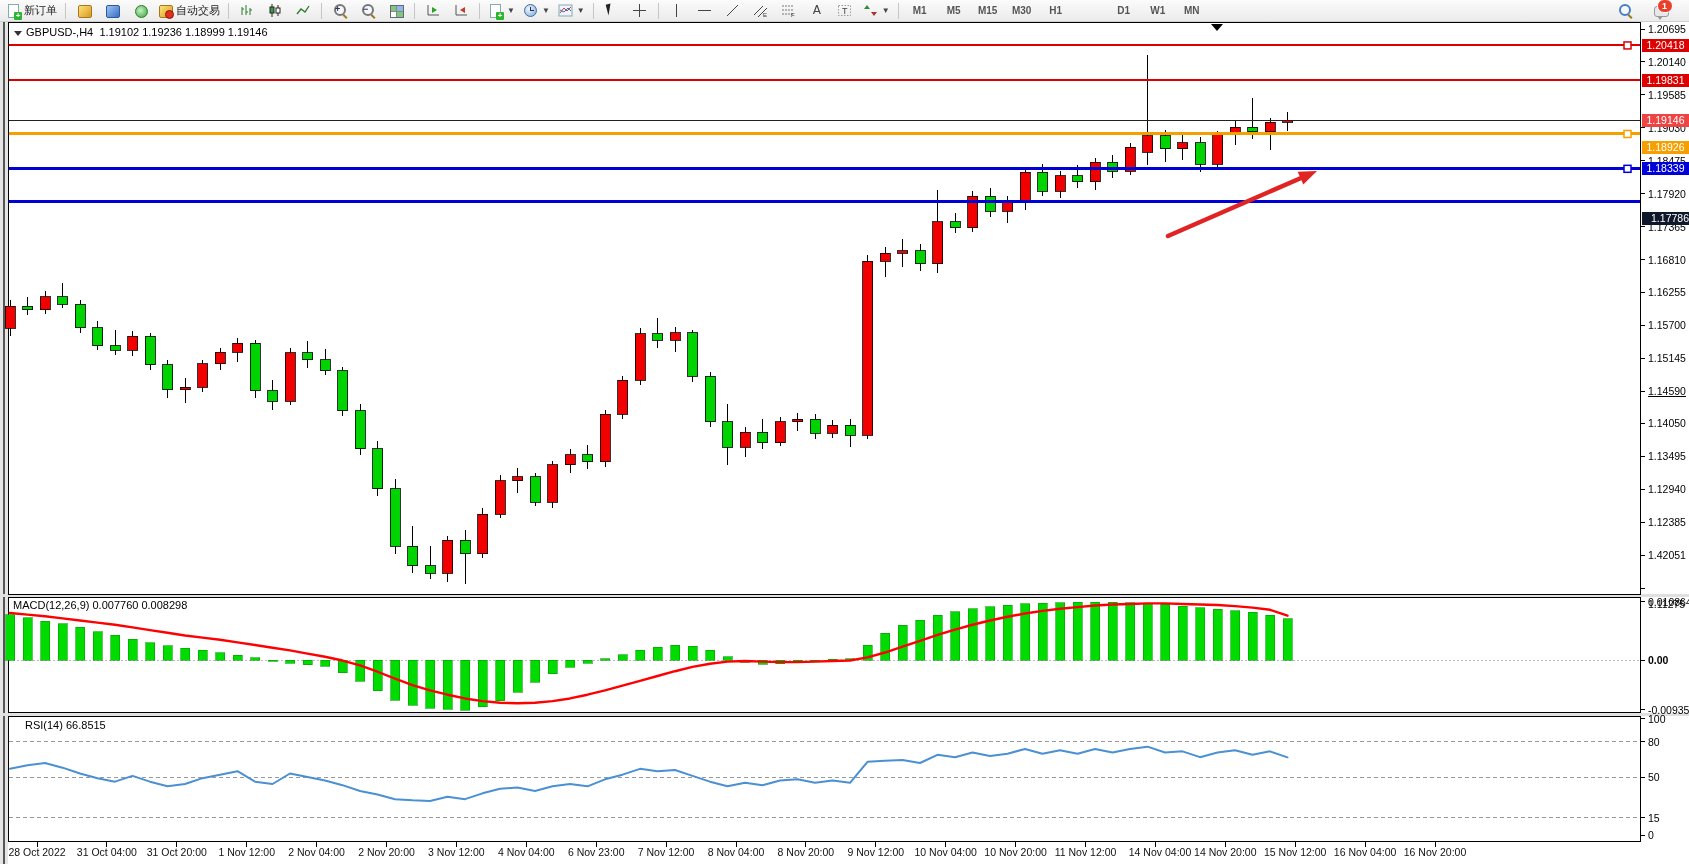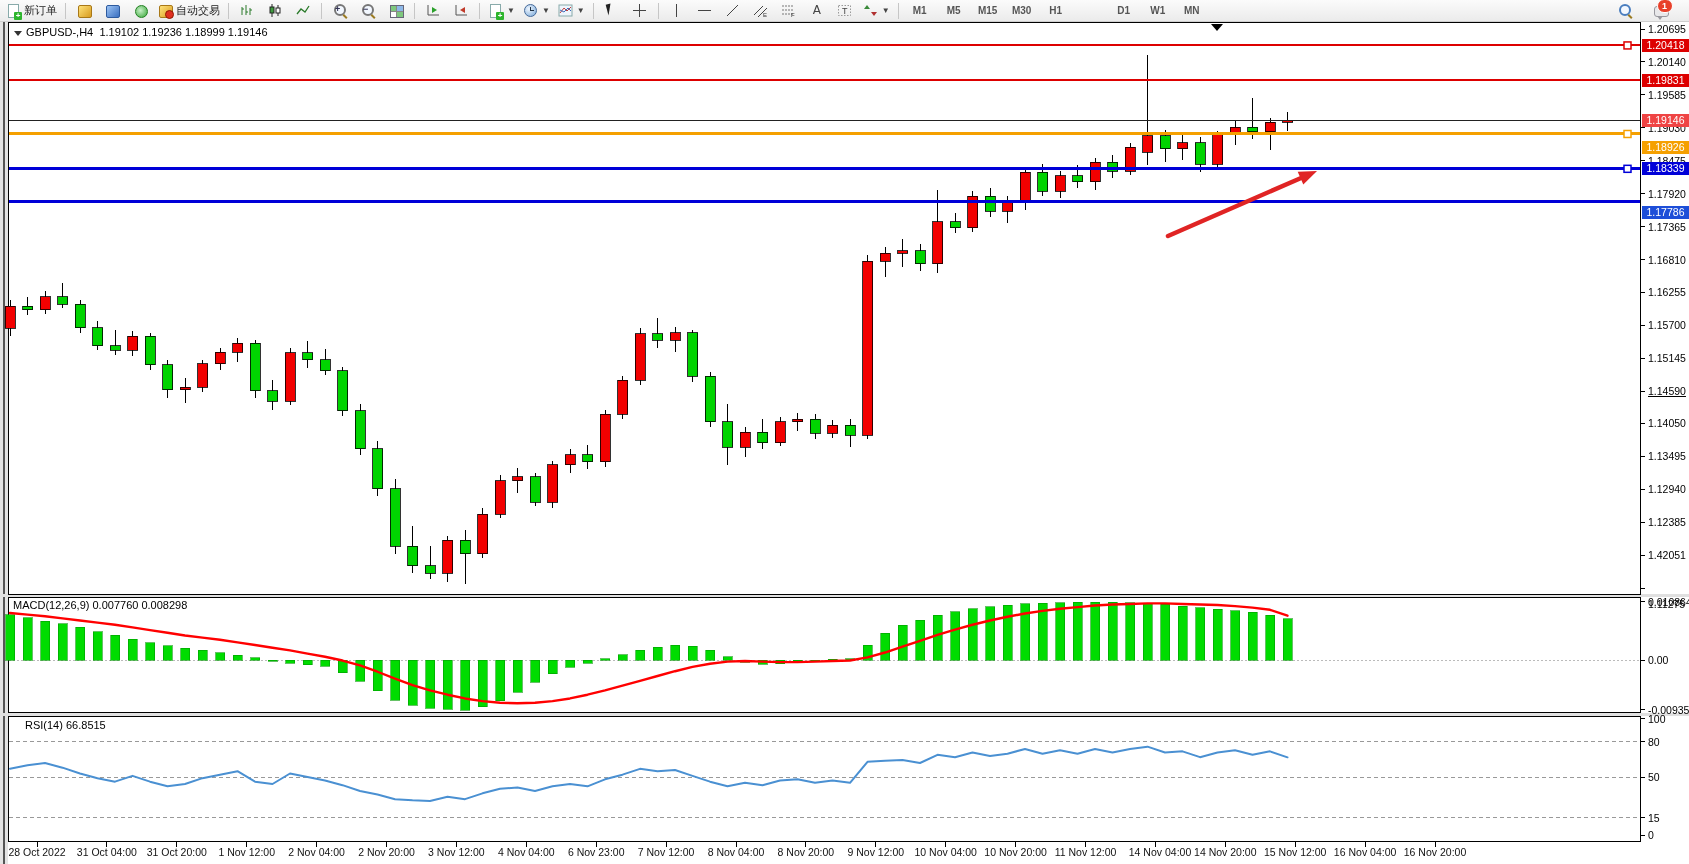--- a/index.html
+++ b/index.html
@@ -575,32 +575,32 @@
       <div class="ticklabel" style="left: 1648px; top: 319.423px;">1.15700</div>
       <div class="ticklabel" style="left: 1648px; top: 352.359px;">1.15145</div>
       <div class="ticklabel" style="left: 1648px; top: 385.295px; text-decoration: underline;">1.14590</div>
       <div class="ticklabel" style="left: 1648px; top: 417.341px;">1.14050</div>
       <div class="ticklabel" style="left: 1648px; top: 450.277px;">1.13495</div>
       <div class="ticklabel" style="left: 1648px; top: 483.213px;">1.12940</div>
       <div class="ticklabel" style="left: 1648px; top: 516.149px;">1.12385</div>
       <div class="ticklabel" style="left: 1648px; top: 549.085px;">1.42051</div>
       <div class="ticklabel" style="left: 1648px; top: 582.02px; margin-top: 16px;">1.11275</div>
       <div class="ticklabel" style="left: 1648px; top: 595.997px;">0.010864</div>
-      <div class="ticklabel" style="left: 1648px; top: 654px;">0.00</div>
+      <div class="ticklabel" style="left: 1648px; top: 654px; font-weight: bold;">0.00</div>
       <div class="ticklabel" style="left: 1648px; top: 703.962px;">-0.009358</div>
       <div class="ticklabel" style="left: 1648px; top: 712.665px;">100</div>
       <div class="ticklabel" style="left: 1648px; top: 735.999px;">80</div>
       <div class="ticklabel" style="left: 1648px; top: 771px;">50</div>
       <div class="ticklabel" style="left: 1648px; top: 811.835px; text-align: right;">15</div>
       <div class="ticklabel" style="left: 1648px; top: 829.335px;">0</div>
       <div class="pricebadge" style="top: 38.9383px; background: rgb(221, 0, 0);">1.20418</div>
       <div class="pricebadge" style="top: 73.7732px; background: rgb(221, 0, 0);">1.19831</div>
       <div class="pricebadge" style="top: 127.48px; background: rgb(245, 160, 0); margin-top: 14px;">1.18926</div>
       <div class="pricebadge" style="top: 162.314px; background: rgb(0, 0, 216);">1.18339</div>
-      <div class="pricebadge" style="top: 206px; background: #1d4ed8;">1.17786</div>
+      <div class="pricebadge" style="top: 212px; background: #0f172a; text-align: right;">1.17786</div>
       <div class="pricebadge" style="top: 114.424px; background: #ef4444;">1.19146</div>
     </div>
   <div id="date-labels">
       <div class="datelabel" style="left: 37px;">28 Oct 2022</div>
       <div class="datelabel" style="left: 106.9px;">31 Oct 04:00</div>
       <div class="datelabel" style="left: 176.8px;">31 Oct 20:00</div>
       <div class="datelabel" style="left: 246.7px;">1 Nov 12:00</div>
       <div class="datelabel" style="left: 316.6px;">2 Nov 04:00</div>
       <div class="datelabel" style="left: 386.5px;">2 Nov 20:00</div>
       <div class="datelabel" style="left: 456.4px;">3 Nov 12:00</div>

